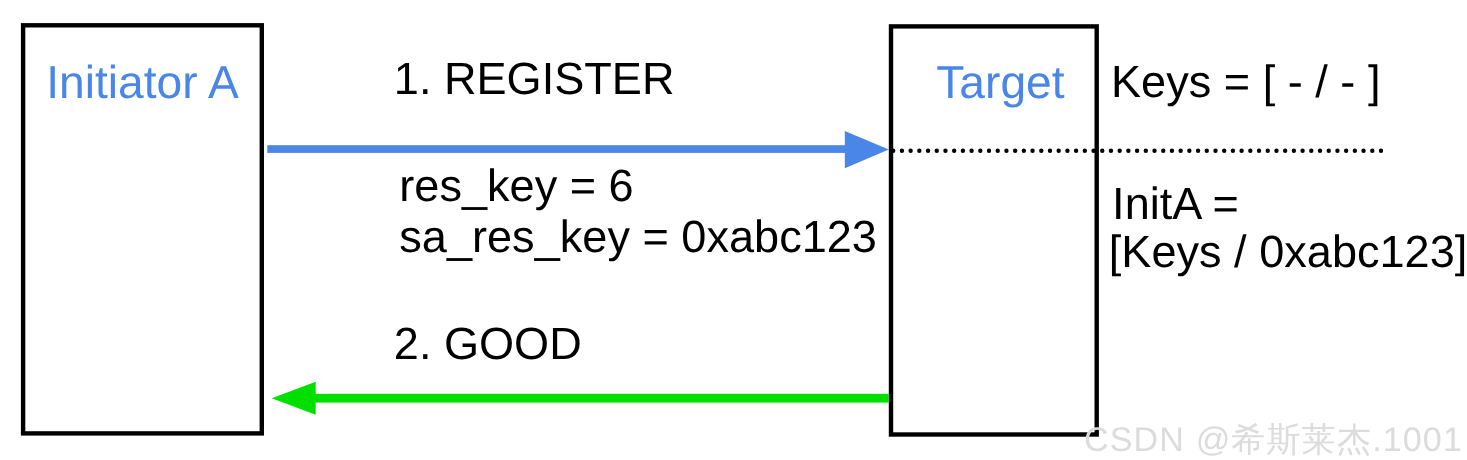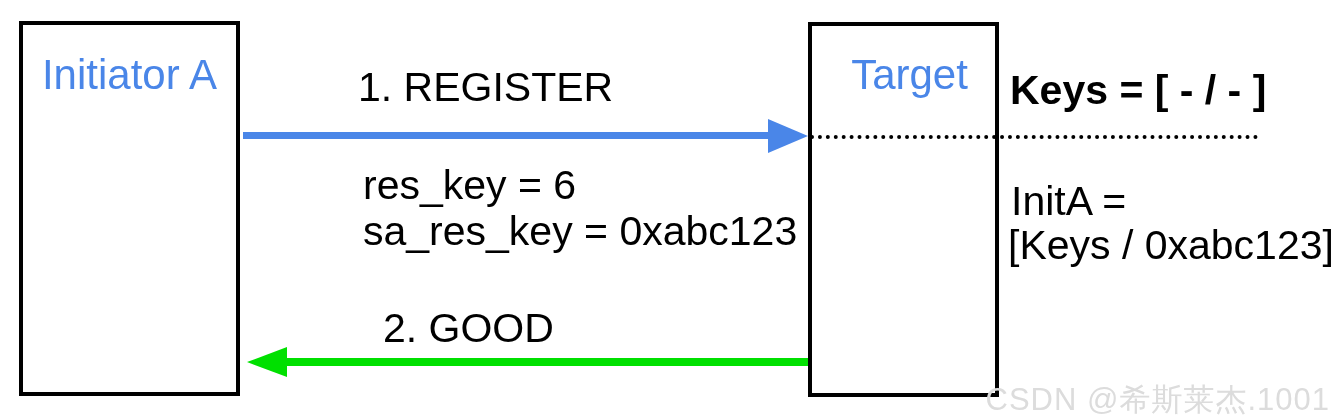--- a/index.html
+++ b/index.html
@@ -34,27 +34,26 @@
   }
   .box-initiator .box-label { top: 29px; }
   .box-target   .box-label { top: 13px; left: 12px; margin-top: 15px; }
 
   .txt {
     position: absolute;
     font-size: 41px;
     line-height: 1;
     color: #000000;
     white-space: nowrap;
-    margin-top: 16px;
   }
   .msg1-label   { left: 358px;  top: 51px; }
   .param-1      { left: 363px;  top: 149px; }
   .param-2      { left: 363px;  top: 195px; }
-  .msg2-label   { left: 383px;  top: 292px; }
-  .keys-before  { left: 1010px; top: 54px; font-weight: bold; }
+  .msg2-label   { left: 358px;  top: 292px; }
+  .keys-before  { left: 1010px; top: 54px; }
   .keys-after-1 { left: 1011px; top: 165px; }
   .keys-after-2 { left: 1008px; top: 209px; }
 
   .arrow-line {
     position: absolute;
     height: 7px;
   }
   .arrow-head {
     position: absolute;
     width: 0; height: 0;

